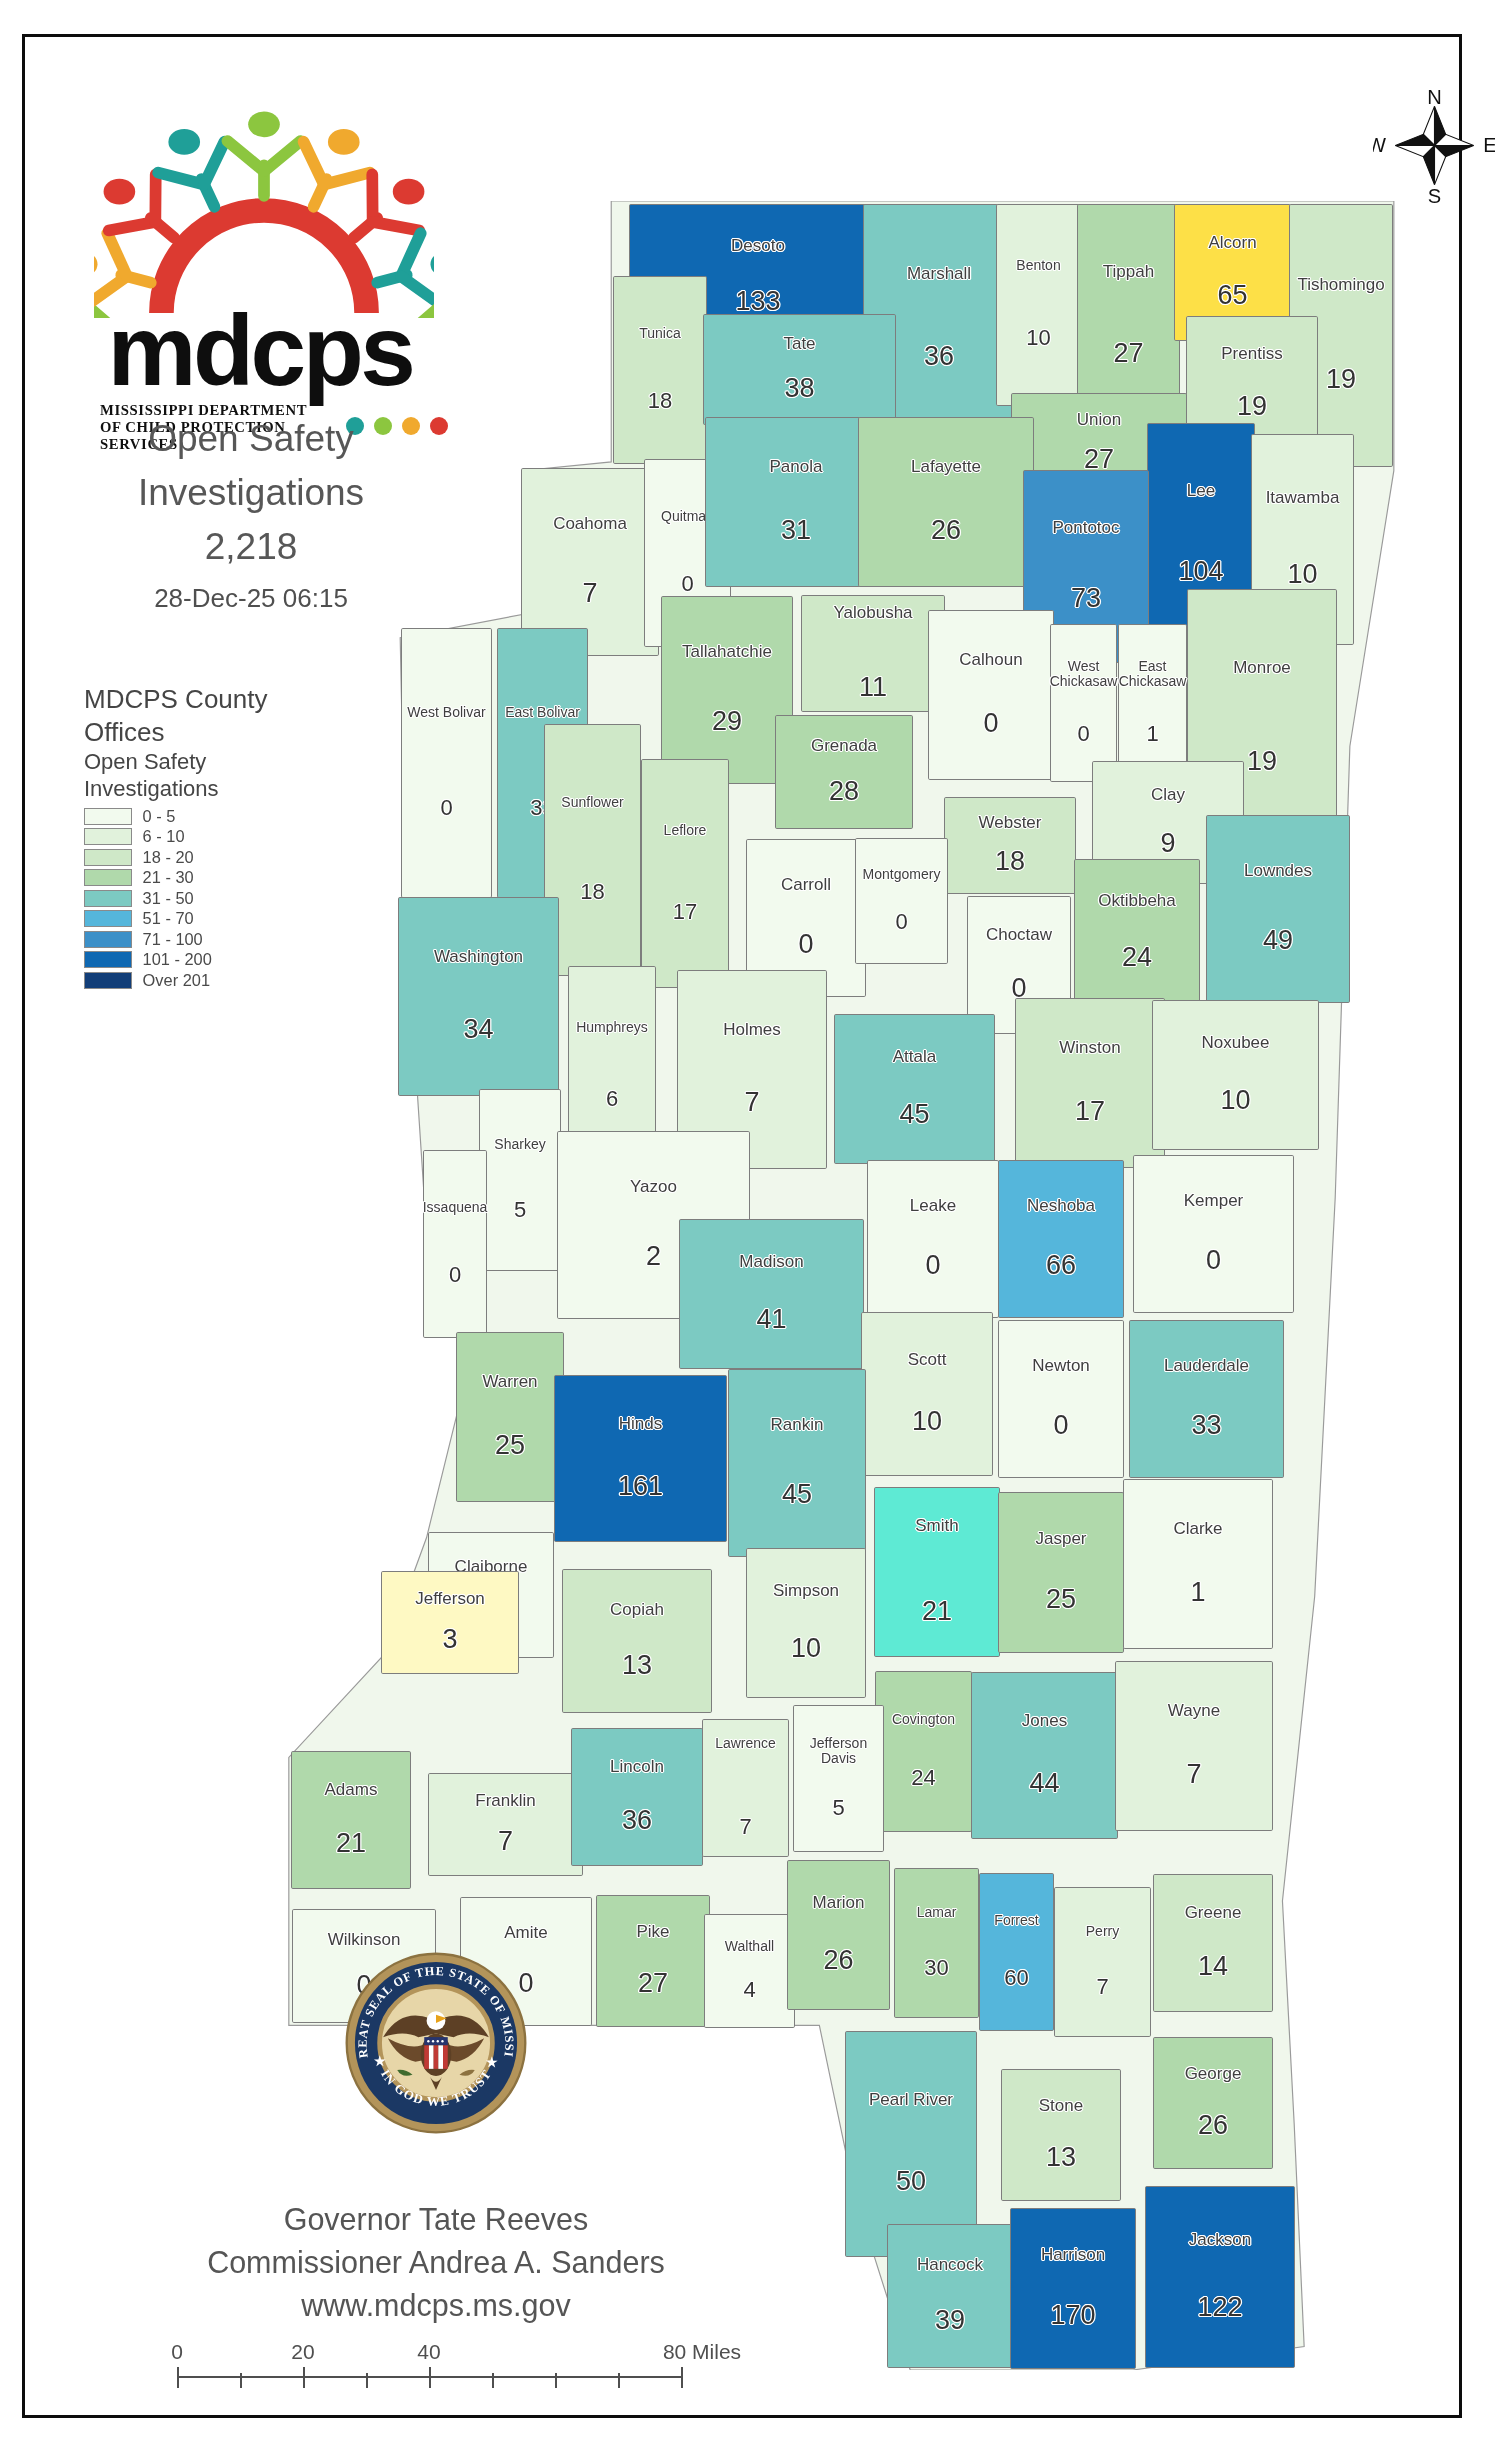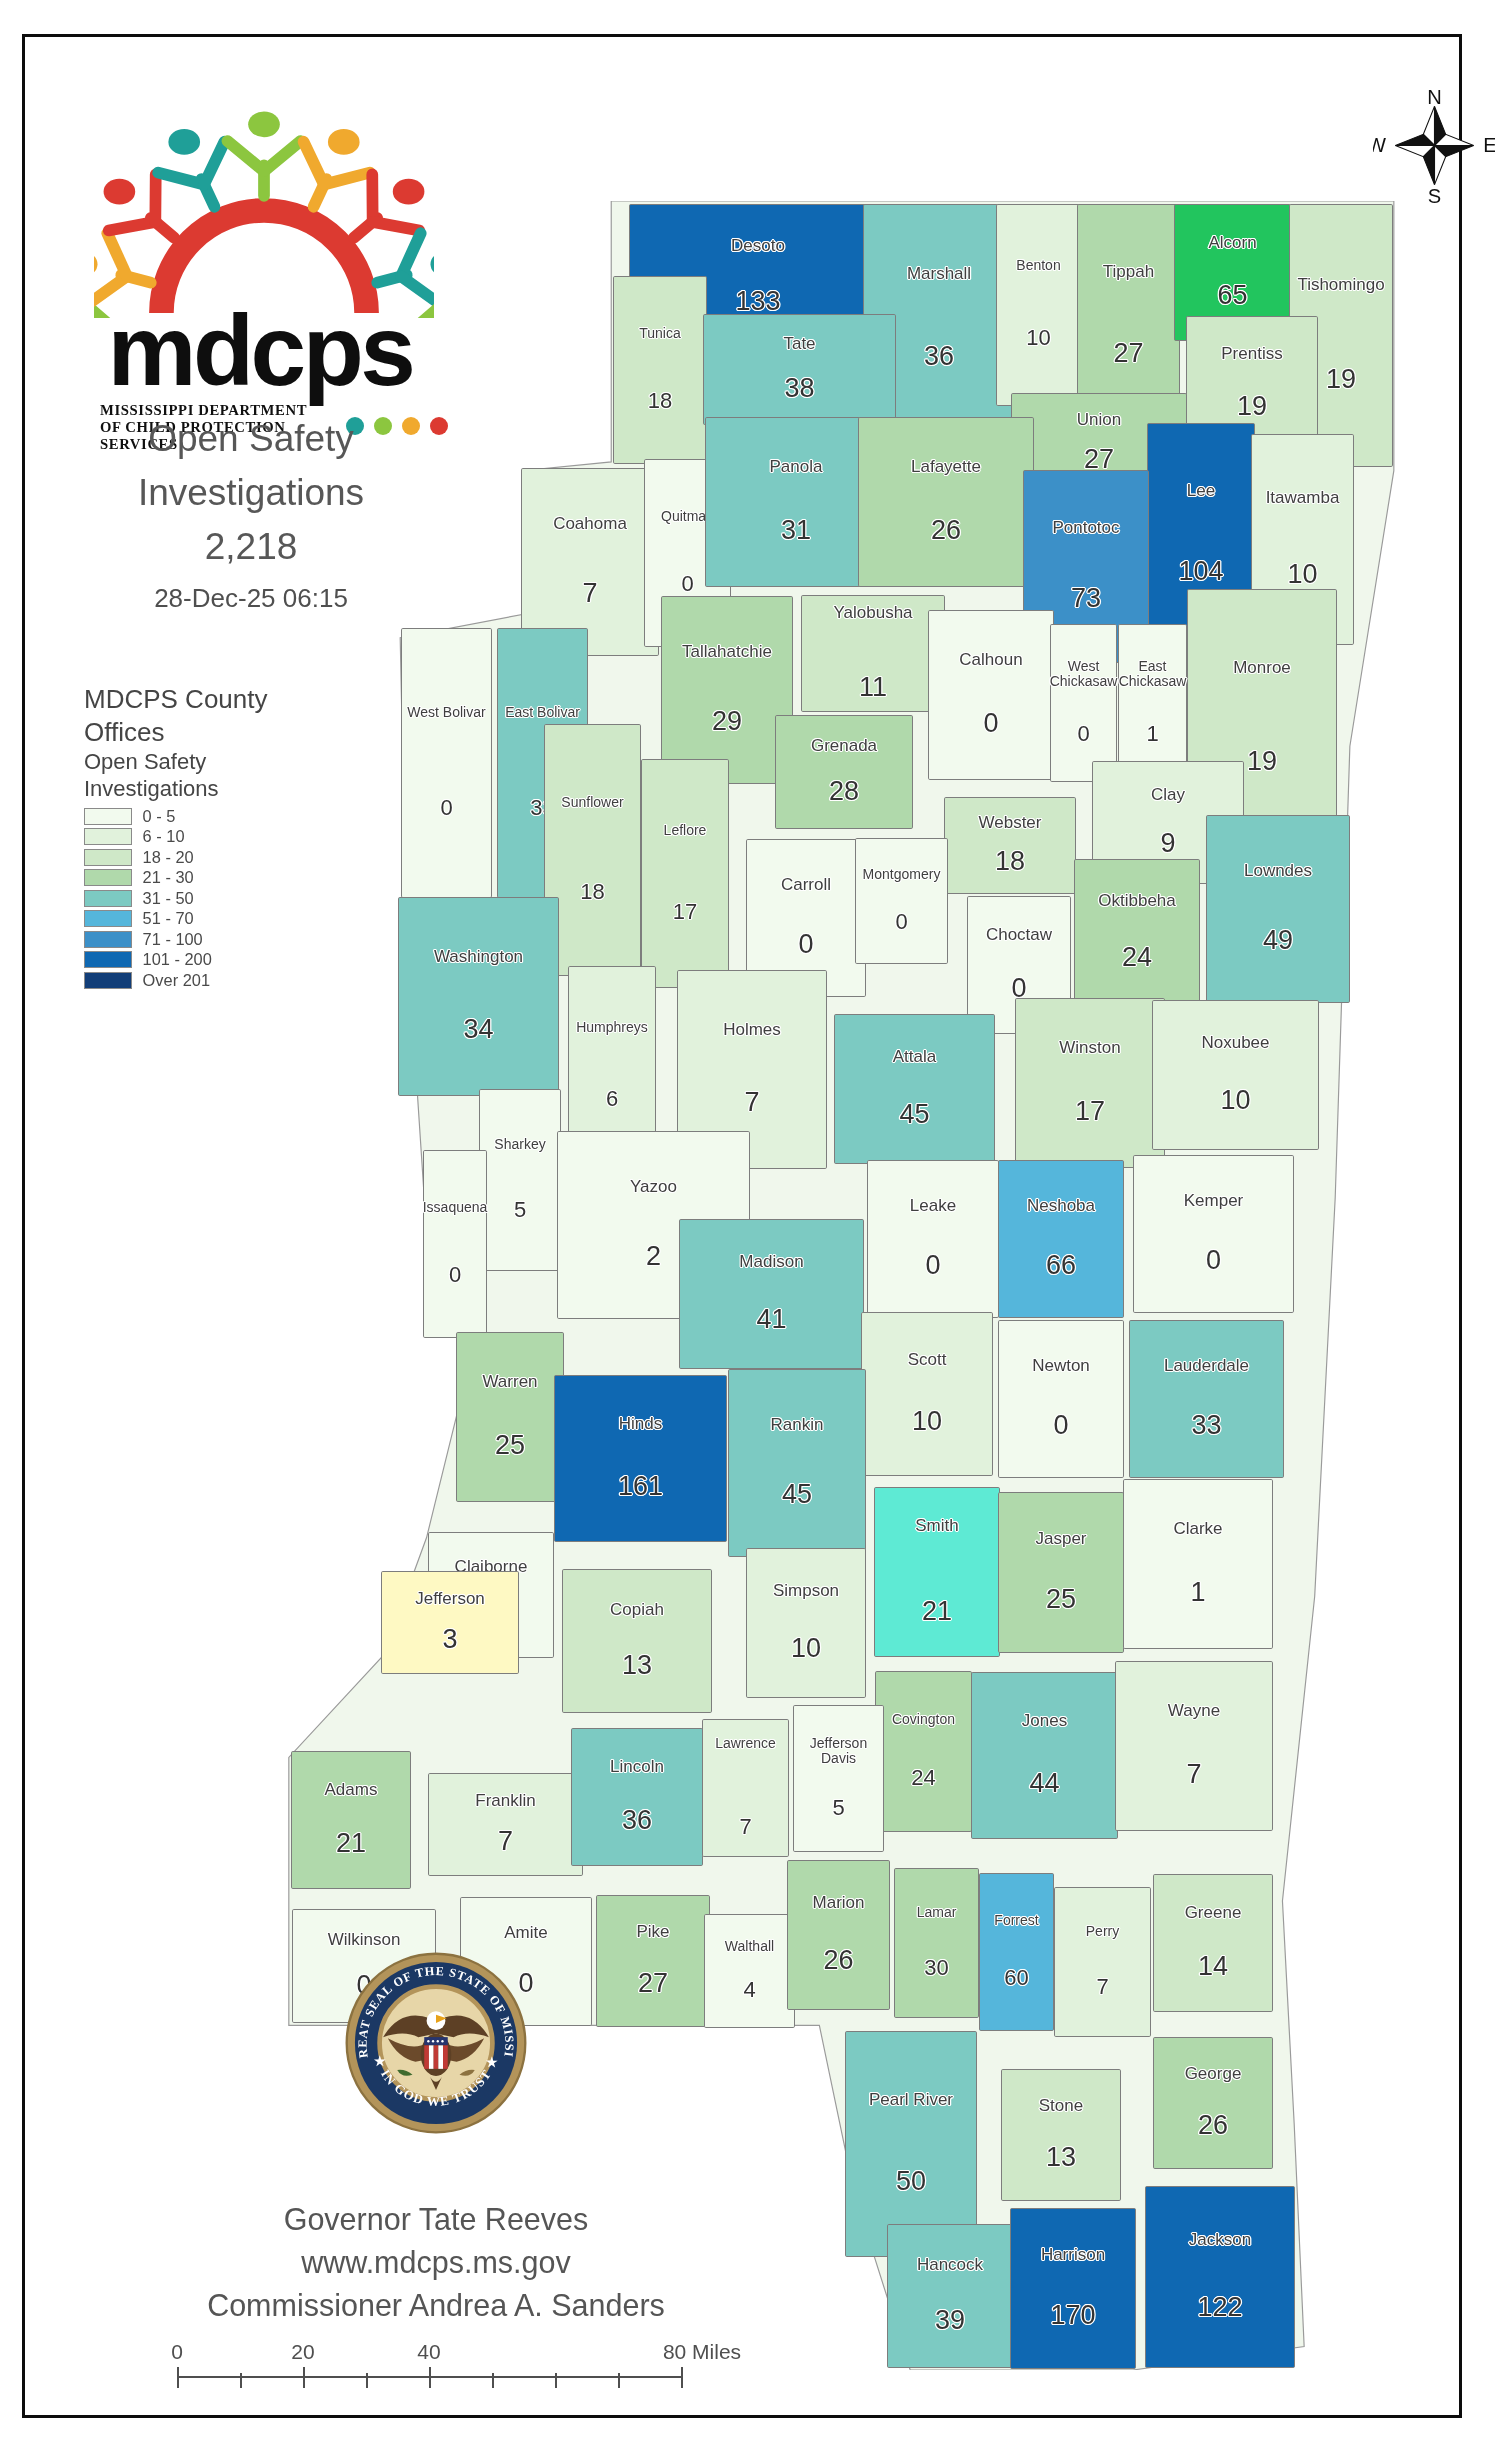--- a/index.html
+++ b/index.html
@@ -193,21 +193,21 @@
         <div class="cval halo">36</div>
       </div>
       <div class="county sm" style="left: 766px; top: 2.9px; width: 85px; height: 202px; background: rgb(225, 242, 220); border-color: rgb(125, 125, 125);">
         <div class="cname halo">Benton</div>
         <div class="cval halo">10</div>
       </div>
       <div class="county" style="left: 847px; top: 2.9px; width: 103px; height: 225px; background: rgb(176, 217, 171); border-color: rgb(125, 125, 125);">
         <div class="cname halo">Tippah</div>
         <div class="cval halo">27</div>
       </div>
-      <div class="county" style="left: 944px; top: 2.9px; width: 117px; height: 137px; background: #22c55e; border-color: rgb(125, 125, 125);">
+      <div class="county" style="left: 944px; top: 2.9px; width: 117px; height: 137px; background: #fde047; border-color: rgb(125, 125, 125);">
         <div class="cname halo">Alcorn</div>
         <div class="cval halo">65</div>
       </div>
       <div class="county" style="left: 1059px; top: 2.9px; width: 104px; height: 263px; background: rgb(207, 232, 200); border-color: rgb(125, 125, 125);">
         <div class="cname halo">Tishomingo</div>
         <div class="cval halo">19</div>
       </div>
       <div class="county" style="left: 956px; top: 115px; width: 132px; height: 135px; background: rgb(207, 232, 200); border-color: rgb(125, 125, 125);">
         <div class="cname halo">Prentiss</div>
         <div class="cval halo">19</div>
@@ -555,22 +555,22 @@
         <circle cx="163" cy="157" r="2" fill="#fff"></circle>
           <circle cx="171" cy="157" r="2" fill="#fff"></circle>
       </g>
       <path d="M120,214 q-18,6 -26,-8 q14,-2 26,8" fill="#3f6b2e"></path>
       <path d="M200,214 q18,6 26,-8 q-14,-2 -26,8" fill="#8c7240"></path>
     </g>
   </svg>
 
   <div id="footer">
     <div>Governor Tate Reeves</div>
+    <div>Commissioner Andrea A. Sanders</div>
     <div>www.mdcps.ms.gov</div>
-    <div>Commissioner Andrea A. Sanders</div>
   </div>
 
   <div id="scalebar">
     <div id="sb-line"></div>
     <span class="sb-label" style="left:0px">0</span>
     <span class="sb-label" style="left:126px">20</span>
     <span class="sb-label" style="left:252px">40</span>
     <span class="sb-label" style="left:525px">80 Miles</span>
   <div class="sb-tick" style="left: 0px; height: 21px; top: 27px;"></div>
       <div class="sb-tick" style="left: 63px; height: 15.2px; top: 33px;"></div>

